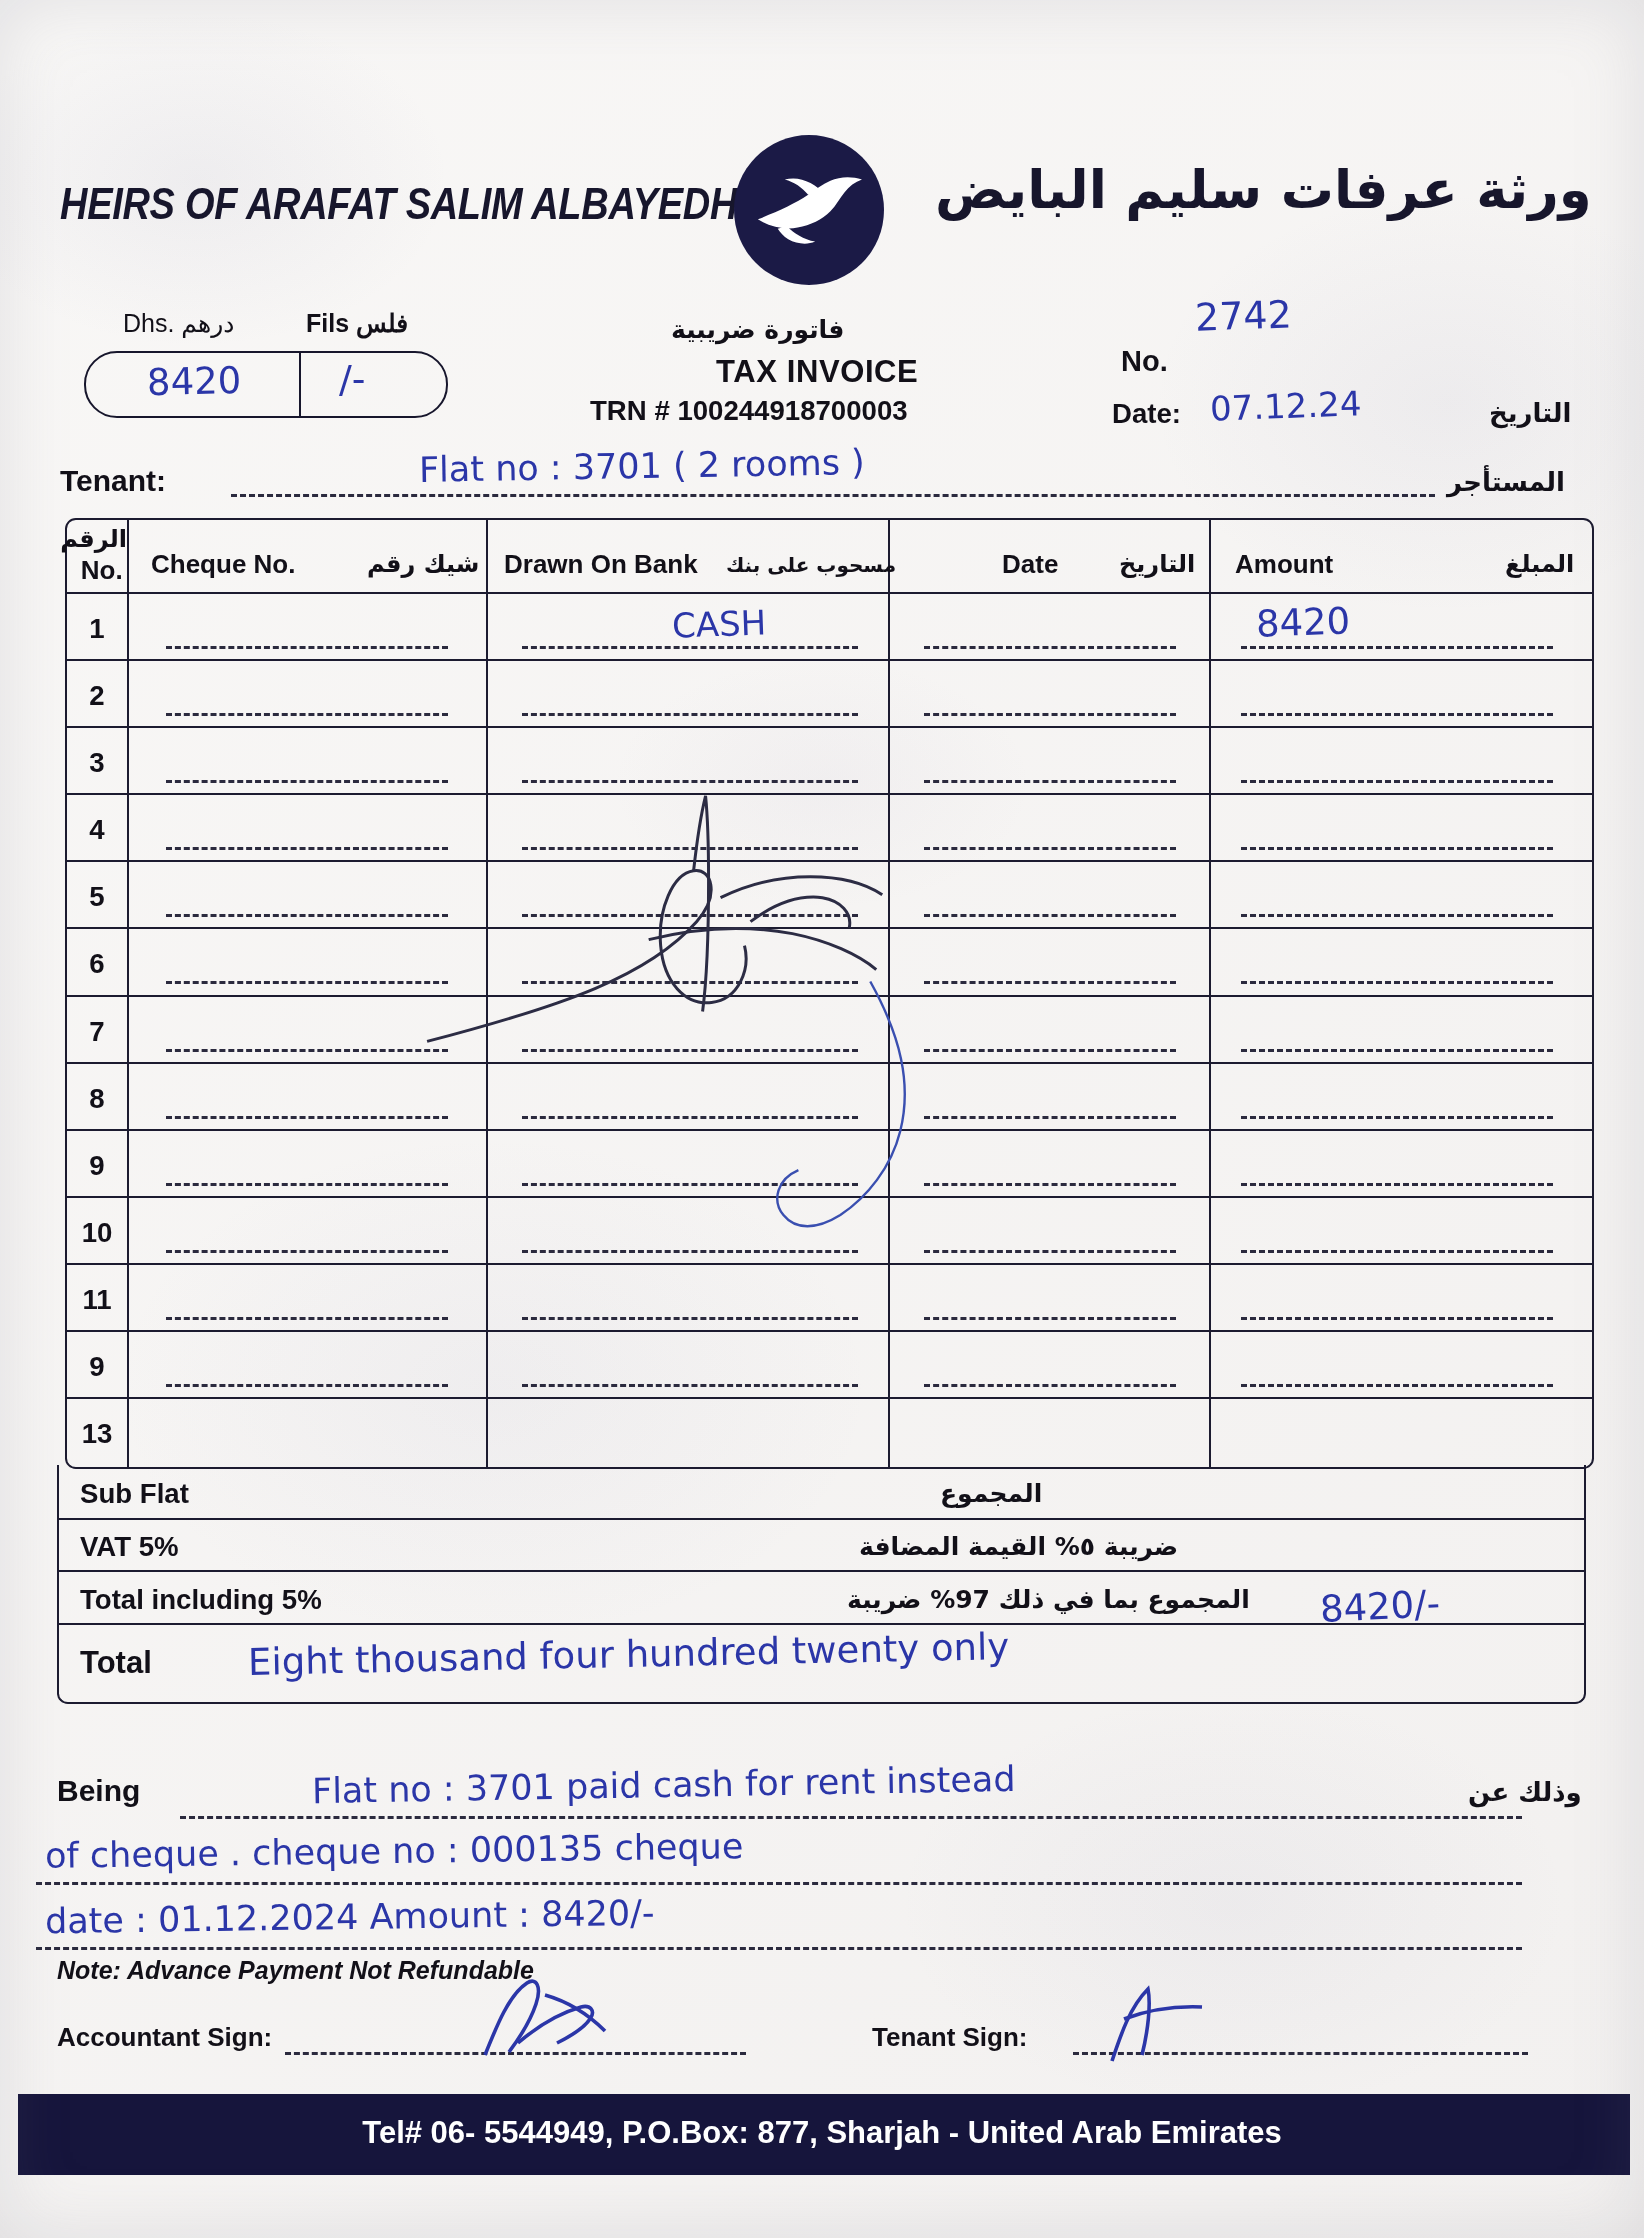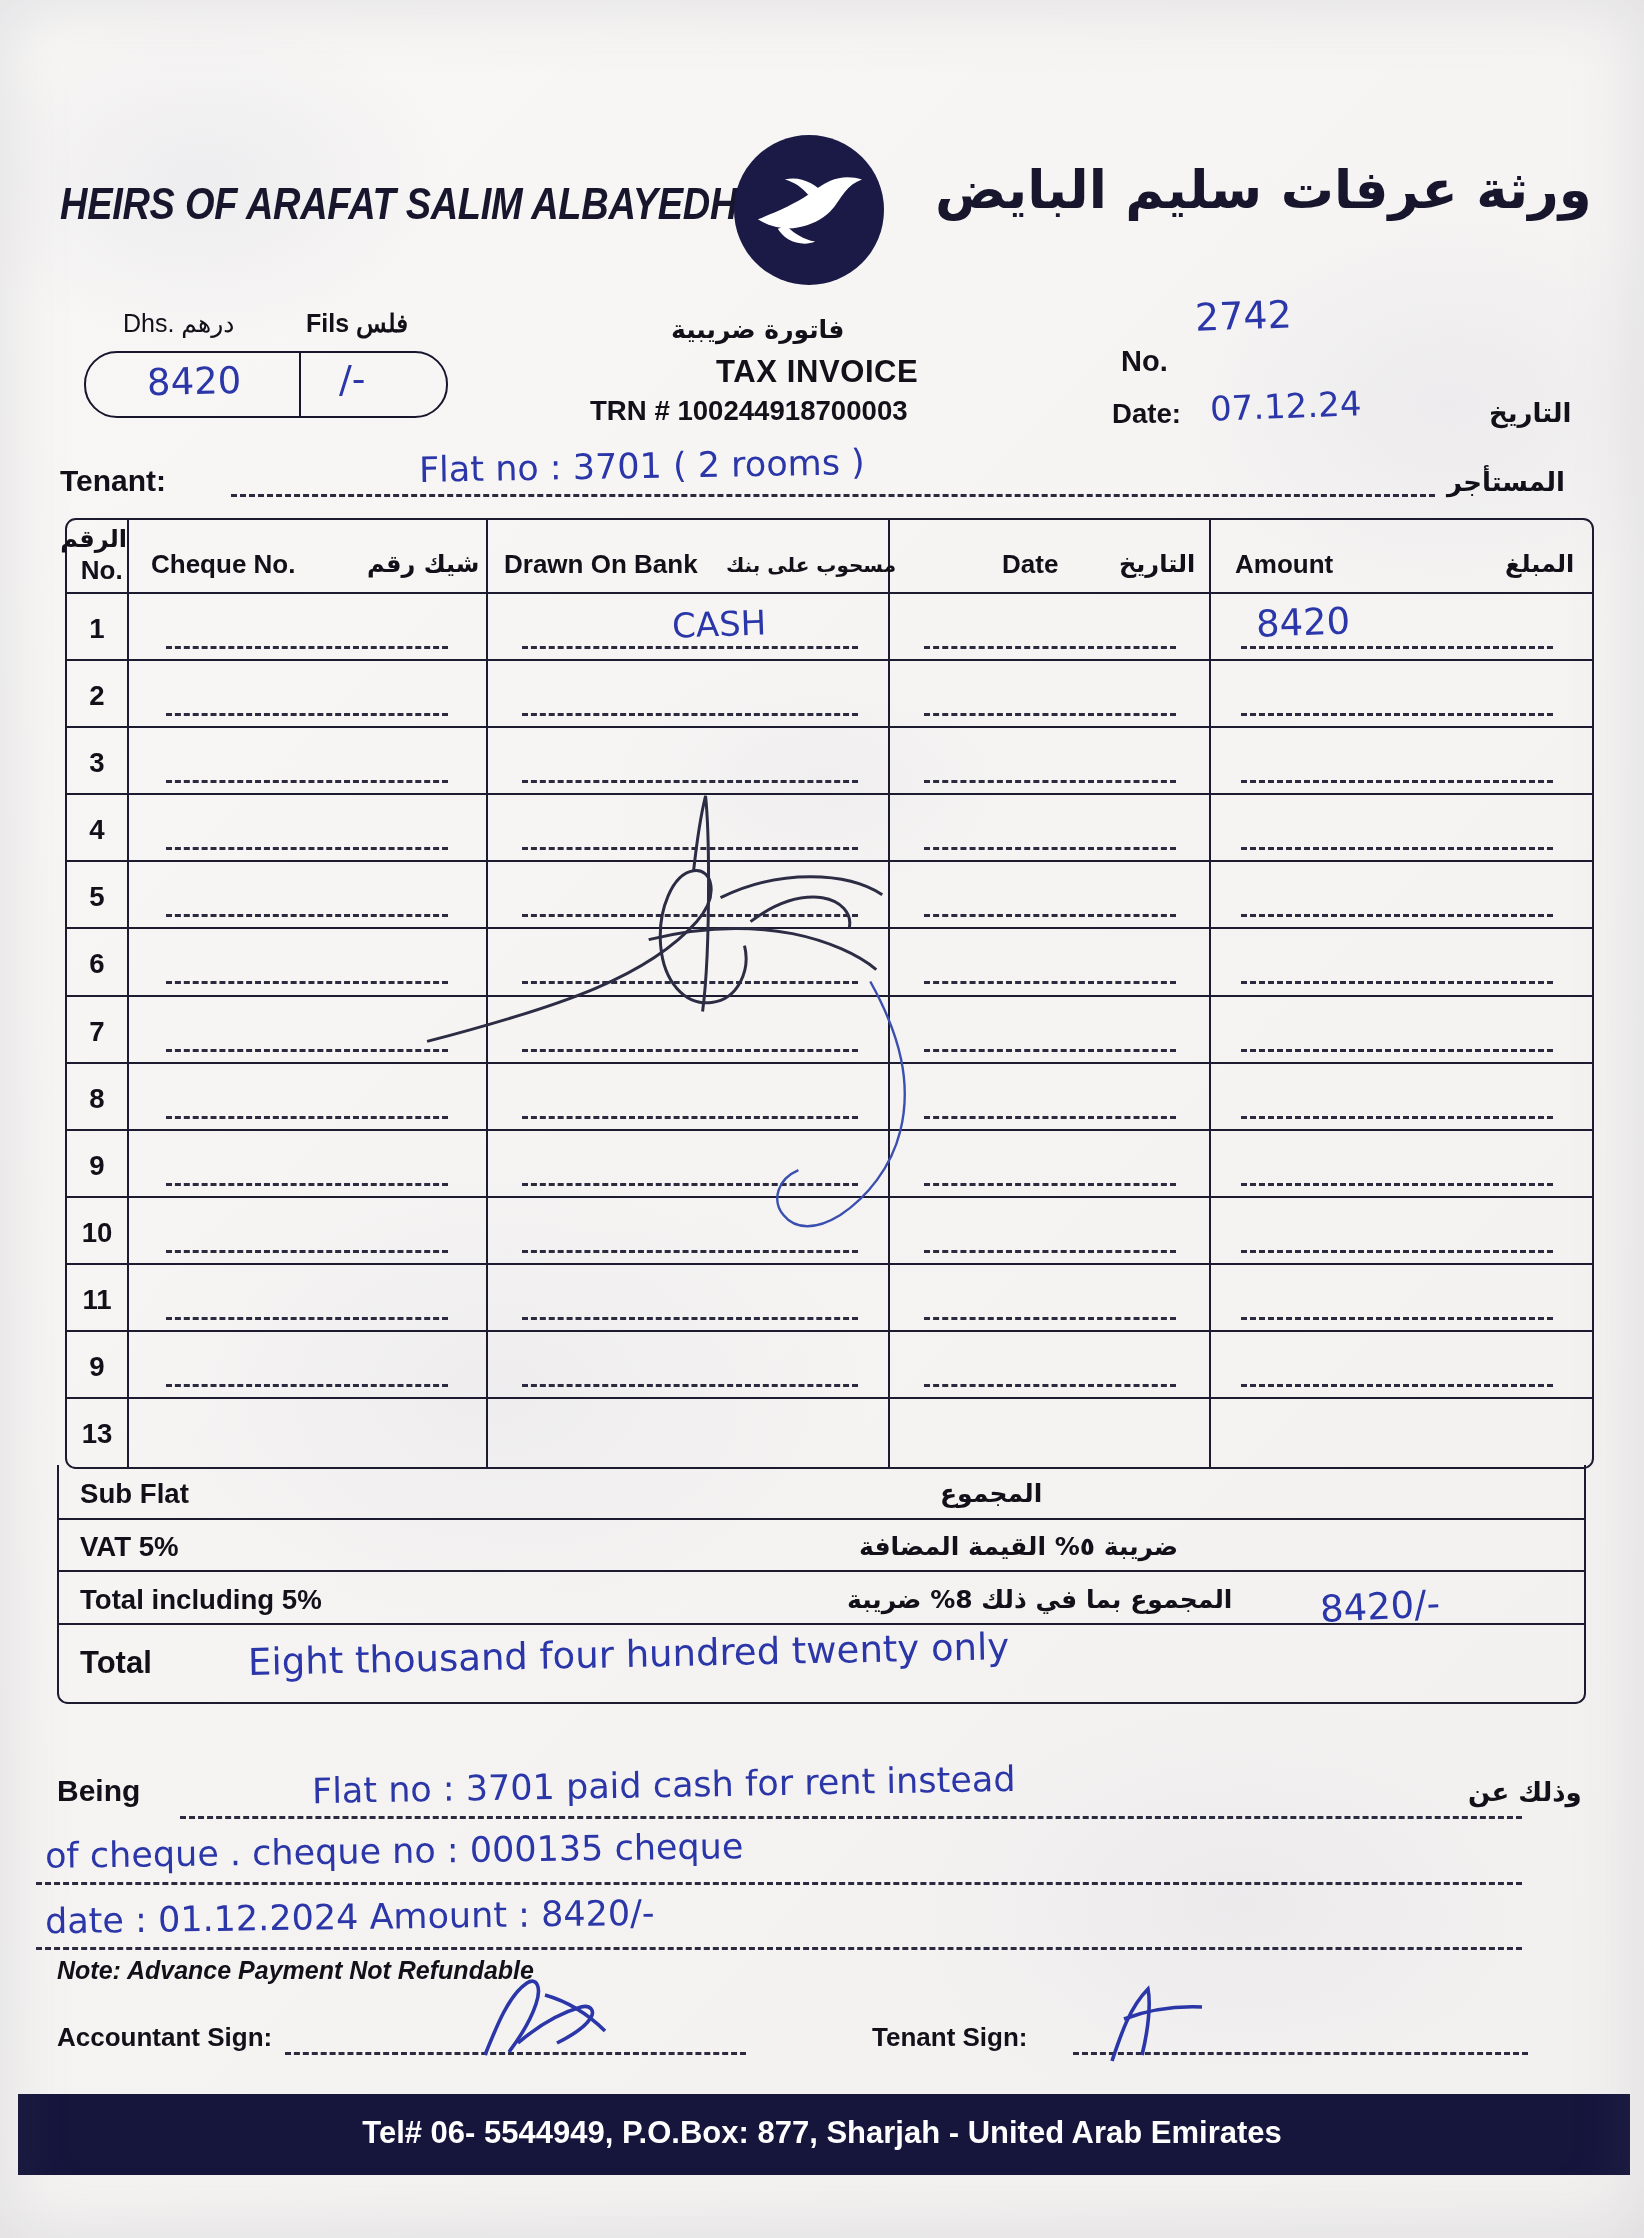--- a/index.html
+++ b/index.html
@@ -555,21 +555,21 @@
     <div class="row-line" style="top:105px;"></div>
     <div class="row-line" style="top:158px;"></div>
 
     <div class="tot-label" style="left:21px; top:13px;">Sub Flat</div>
     <div class="tot-ar" style="left:881px; top:14.4px;">المجموع</div>
 
     <div class="tot-label" style="left:21px; top:66px;">VAT 5%</div>
     <div class="tot-ar" style="left:800px; top:67px;">ضريبة ٥% القيمة المضافة</div>
 
     <div class="tot-label" style="left:21px; top:119px;">Total including 5%</div>
-    <div class="tot-ar" style="left:788px; top:120px;">المجموع بما في ذلك 8% ضريبة</div>
+    <div class="tot-ar" style="left:788px; top:120px;">المجموع بما في ذلك 97% ضريبة</div>
     <div class="scribble" style="left:1261px; top:120px; font-size:37px; transform:rotate(-3deg);">8420/-</div>
 
     <div class="tot-label" style="left:21px; top:180px; font-size:31px;">Total</div>
     <div class="scribble" style="left:189px; top:168px; font-size:37px; transform:rotate(-1.2deg);">Eight thousand four hundred twenty only</div>
   </div>
 
   <div class="being-label">Being</div>
   <div class="being-ar">وذلك عن</div>
 
   <div class="being-dash" style="left:180px; top:1816px; width:1342px;"></div>

